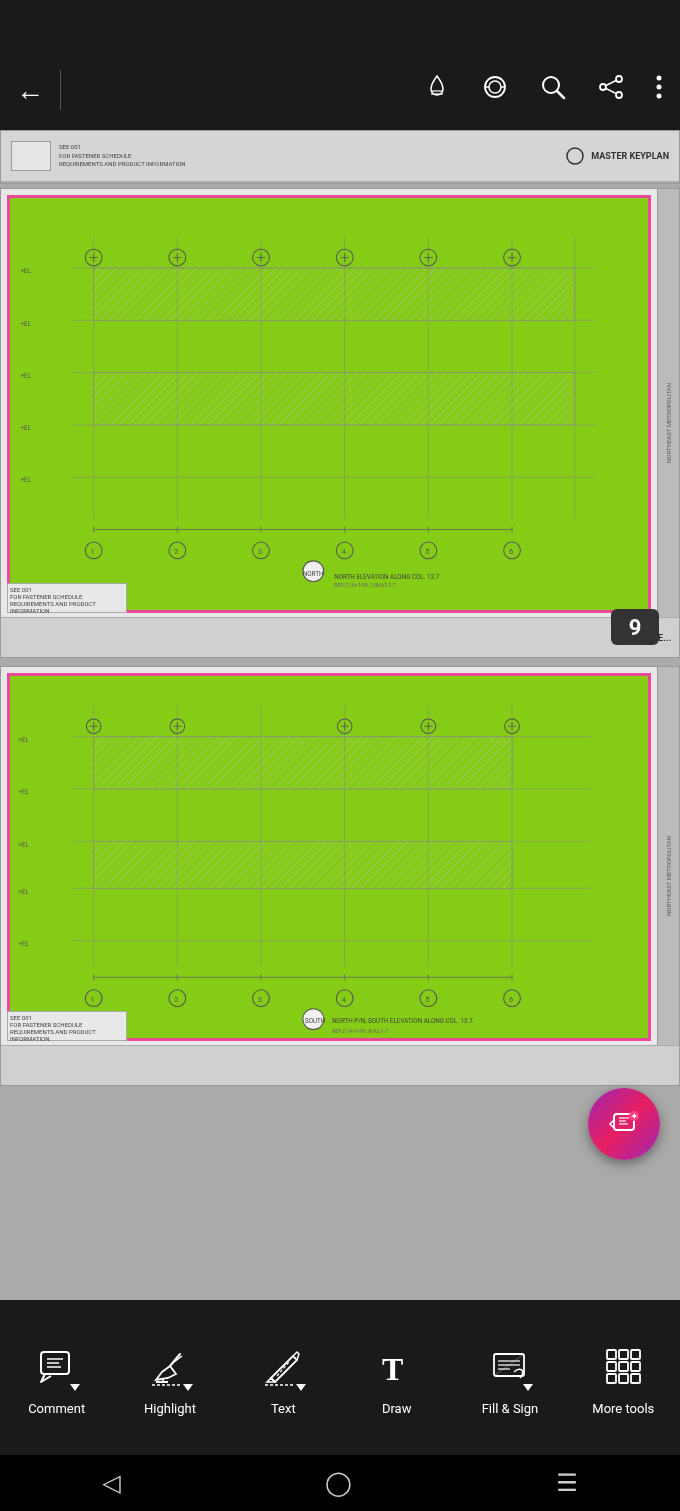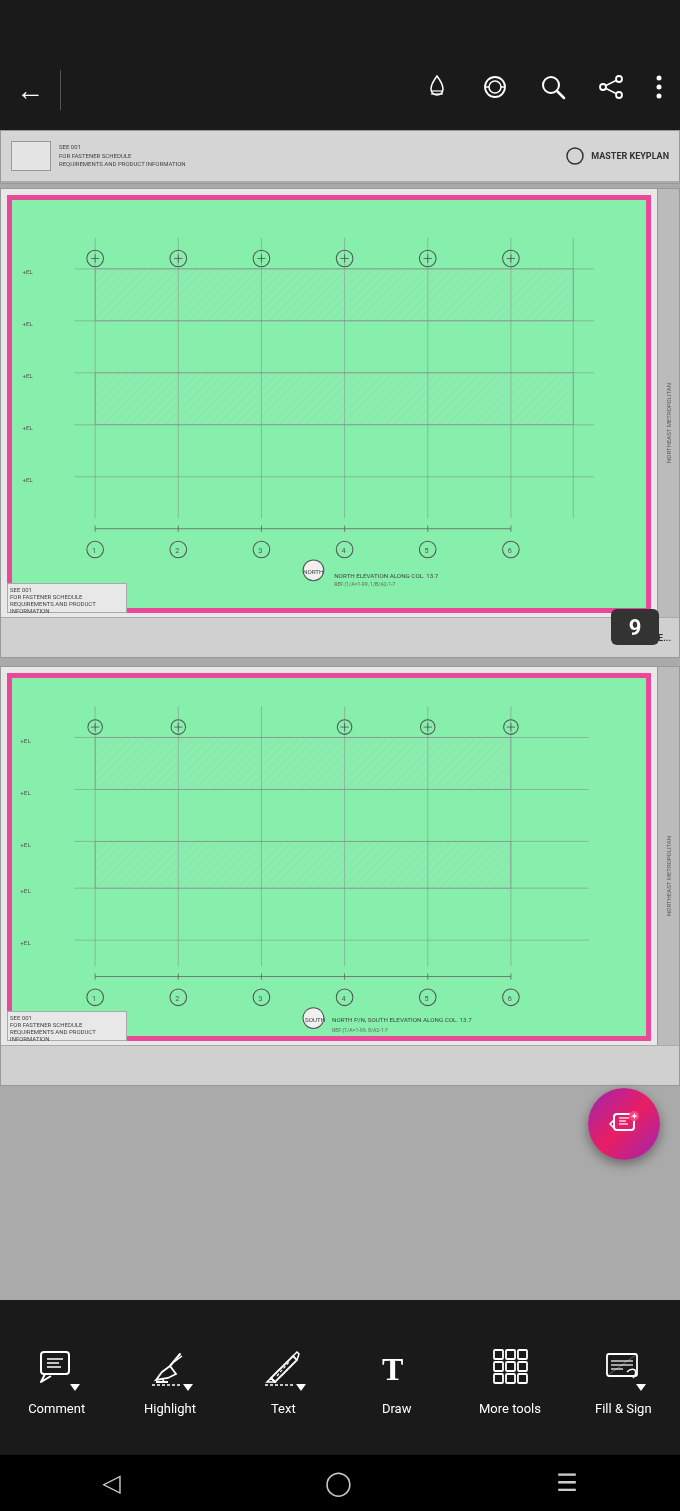--- a/index.html
+++ b/index.html
@@ -276,22 +276,22 @@
       text-align: center;
     }
 
     
     .drawing-area {
       position: absolute;
       top: 6px;
       left: 6px;
       right: 28px;
       bottom: 44px;
-      background: #86efac;
-      border: 5px solid #ec4899;
+      background: #84cc16;
+      border: 3px solid #ec4899;
     }
 
     
     .title-block {
       position: absolute;
       bottom: 44px;
       left: 6px;
       width: 120px;
       height: 30px;
       border: 1px solid #aaa;
@@ -685,52 +685,52 @@
         <svg width="44" height="44" viewBox="0 0 44 44" fill="none">
           <text x="7" y="36" font-size="32" fill="white" font-family="serif" font-weight="bold">T</text>
         </svg>
       </div>
       <span class="tool-label">Draw</span>
     </div>
 
     <div class="tool-item">
       <div class="tool-icon-wrapper">
         <svg width="44" height="44" viewBox="0 0 44 44" fill="none">
+          <rect x="6" y="10" width="30" height="22" rx="2" stroke="white" stroke-width="1.8" fill="none"></rect>
+          <line x1="10" y1="17" x2="32" y2="17" stroke="white" stroke-width="1.2"></line>
+          <line x1="10" y1="21" x2="32" y2="21" stroke="white" stroke-width="1.2"></line>
+          <line x1="10" y1="25" x2="22" y2="25" stroke="white" stroke-width="1.2"></line>
+
+          <path d="M26 28 Q30 24 34 26 Q36 30 32 34" stroke="white" stroke-width="1.5" fill="none"></path>
+
+          <line x1="6" y1="32" x2="36" y2="10" stroke="white" stroke-width="0.8" opacity="0.4"></line>
+        </svg>
+        <div class="tool-arrow"></div>
+      </div>
+      <span class="tool-label">Fill &amp; Sign</span>
+    </div>
+
+    <div class="tool-item">
+      <div class="tool-icon-wrapper">
+        <svg width="44" height="44" viewBox="0 0 44 44" fill="none">
 
           <rect x="6" y="6" width="9" height="9" rx="1" stroke="white" stroke-width="1.8" fill="none"></rect>
           <rect x="18" y="6" width="9" height="9" rx="1" stroke="white" stroke-width="1.8" fill="none"></rect>
           <rect x="30" y="6" width="9" height="9" rx="1" stroke="white" stroke-width="1.8" fill="none"></rect>
           <rect x="6" y="18" width="9" height="9" rx="1" stroke="white" stroke-width="1.8" fill="none"></rect>
           <rect x="18" y="18" width="9" height="9" rx="1" stroke="white" stroke-width="1.8" fill="none"></rect>
           <rect x="30" y="18" width="9" height="9" rx="1" stroke="white" stroke-width="1.8" fill="none"></rect>
           <rect x="6" y="30" width="9" height="9" rx="1" stroke="white" stroke-width="1.8" fill="none"></rect>
           <rect x="18" y="30" width="9" height="9" rx="1" stroke="white" stroke-width="1.8" fill="none"></rect>
           <rect x="30" y="30" width="9" height="9" rx="1" stroke="white" stroke-width="1.8" fill="none"></rect>
         </svg>
       </div>
       <span class="tool-label">More tools</span>
     </div>
 
-    <div class="tool-item">
-      <div class="tool-icon-wrapper">
-        <svg width="44" height="44" viewBox="0 0 44 44" fill="none">
-          <rect x="6" y="10" width="30" height="22" rx="2" stroke="white" stroke-width="1.8" fill="none"></rect>
-          <line x1="10" y1="17" x2="32" y2="17" stroke="white" stroke-width="1.2"></line>
-          <line x1="10" y1="21" x2="32" y2="21" stroke="white" stroke-width="1.2"></line>
-          <line x1="10" y1="25" x2="22" y2="25" stroke="white" stroke-width="1.2"></line>
-
-          <path d="M26 28 Q30 24 34 26 Q36 30 32 34" stroke="white" stroke-width="1.5" fill="none"></path>
-
-          <line x1="6" y1="32" x2="36" y2="10" stroke="white" stroke-width="0.8" opacity="0.4"></line>
-        </svg>
-        <div class="tool-arrow"></div>
-      </div>
-      <span class="tool-label">Fill &amp; Sign</span>
-    </div>
-
   </div>
 </div>
 
 <div class="nav-bar">
   <div class="nav-icon">◁</div>
   <div class="nav-icon">◯</div>
   <div class="nav-icon">☰</div>
 </div>
 
 </body></html>

